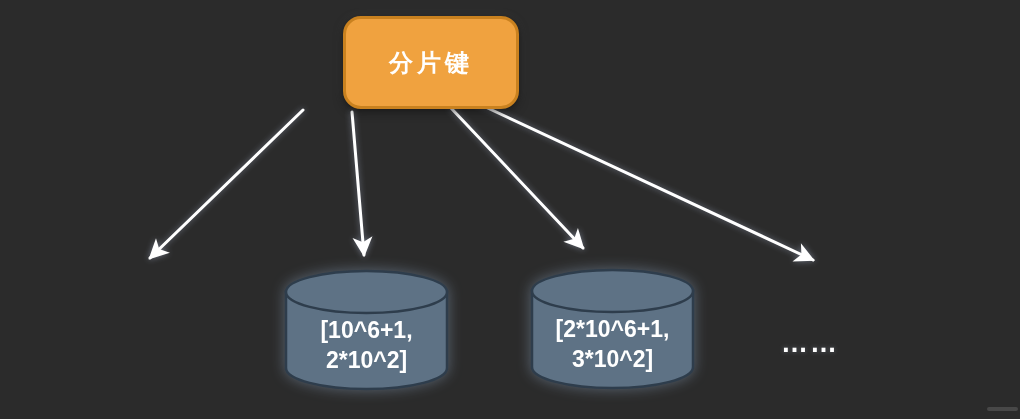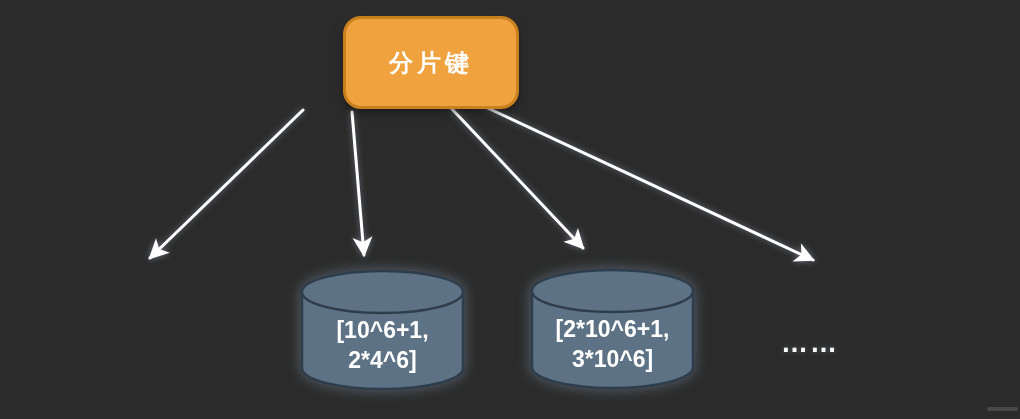--- a/index.html
+++ b/index.html
@@ -121,39 +121,39 @@
     <line x1="352" y1="112" x2="364" y2="255" marker-end="url(#arrowhead)"></line>
     <line x1="451" y1="108" x2="583" y2="248" marker-end="url(#arrowhead)"></line>
     <line x1="477" y1="103" x2="813" y2="260" marker-end="url(#arrowhead)"></line>
   </svg>
 
   <div class="root-box">
     <span>分片键</span>
   </div>
 
 
-  <div class="cylinder" style="left:300px; top:269px;">
+  <div class="cylinder" style="left:284px; top:269px;">
     <svg width="165" height="122" viewBox="0 0 165 122">
       <path class="cyl-body" d="M2,23 V99 A80.5,21 0 0 0 163,99 V23 Z"></path>
       <ellipse class="cyl-top" cx="82.5" cy="23" rx="80.5" ry="21"></ellipse>
     </svg>
     <div class="cyl-label">
       <div>[10^6+1,</div>
-      <div>2*4^6]</div>
+      <div>2*10^2]</div>
     </div>
   </div>
 
   <div class="cylinder" style="left:530px; top:268px;">
     <svg width="165" height="122" viewBox="0 0 165 122">
       <path class="cyl-body" d="M2,23 V99 A80.5,21 0 0 0 163,99 V23 Z"></path>
       <ellipse class="cyl-top" cx="82.5" cy="23" rx="80.5" ry="21"></ellipse>
     </svg>
     <div class="cyl-label">
       <div>[2*10^6+1,</div>
-      <div>3*10^6]</div>
+      <div>3*10^2]</div>
     </div>
   </div>
 
   <div class="more">……</div>
 
   <div class="watermark"></div>
 
 </div>
 
 </body></html>

